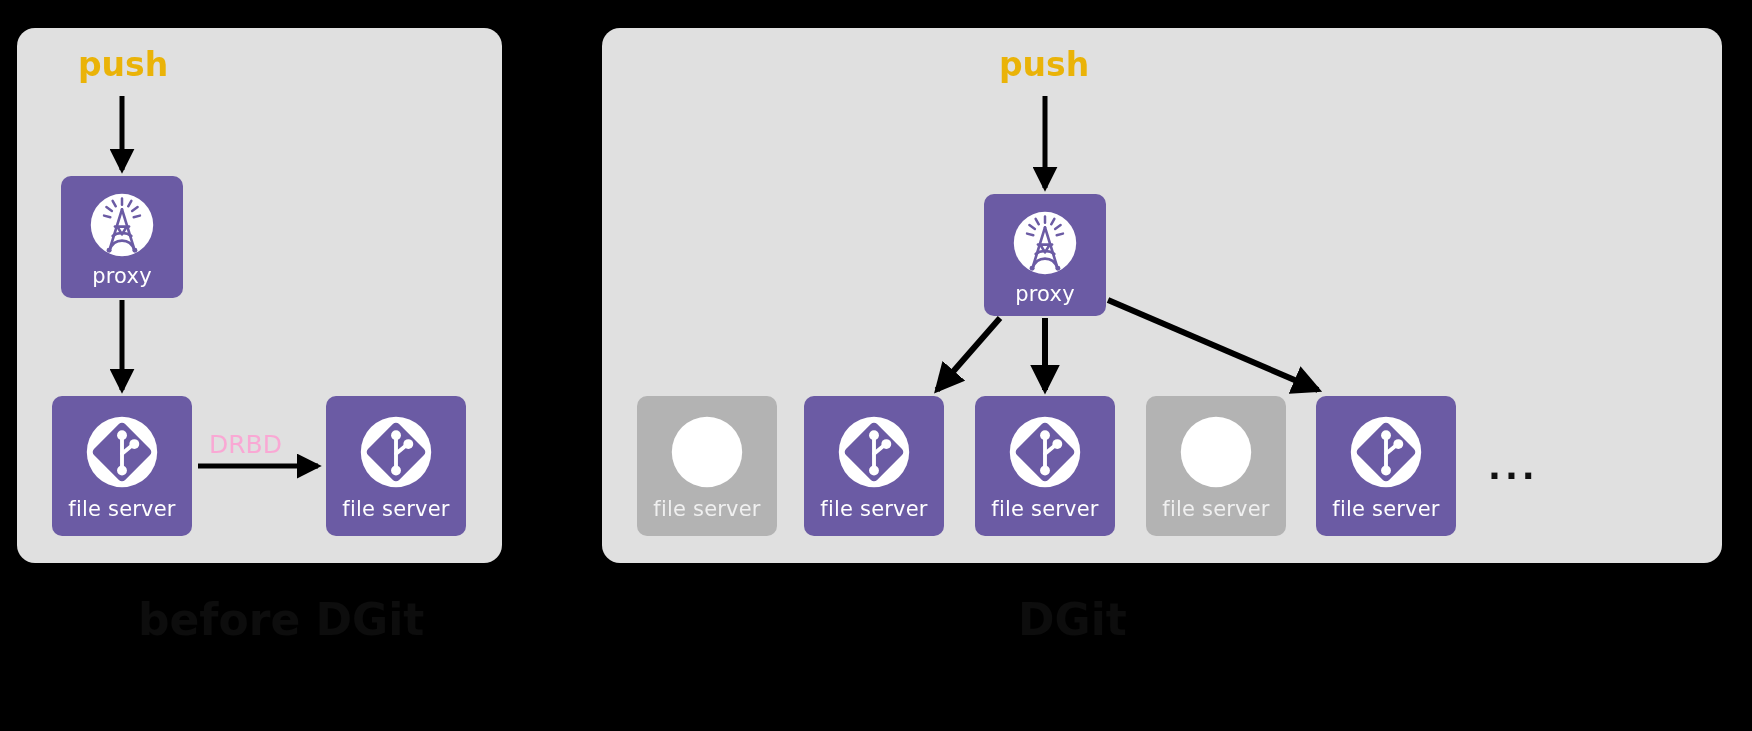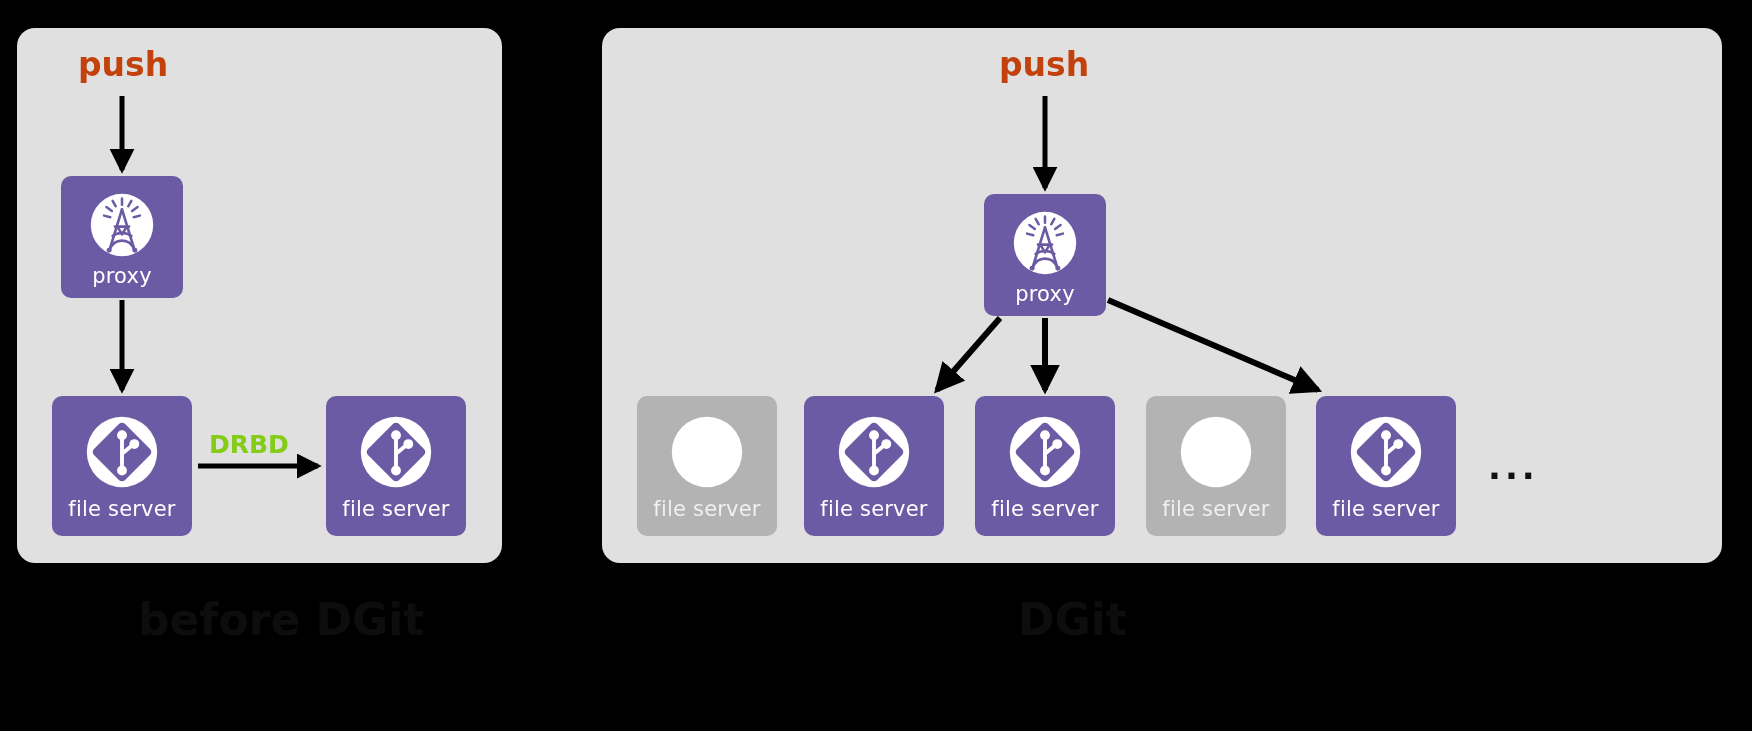--- a/index.html
+++ b/index.html
@@ -15,23 +15,23 @@
         align-items:center;justify-content:flex-start;box-sizing:border-box;}
   .node.purple{background:#6b5ba4;}
   .node.gray{background:#b3b3b3;}
   .node-label{color:#ffffff;font-size:21px;line-height:1;letter-spacing:.2px;
               white-space:nowrap;}
 
   .icon-wrap{display:flex;align-items:center;justify-content:center;}
   .icon-wrap svg{display:block;}
 
   
-  .push-label{position:absolute;color:#c2410c;font-weight:bold;font-size:33px;
+  .push-label{position:absolute;color:#eab308;font-weight:bold;font-size:33px;
               line-height:1;white-space:nowrap;}
-  .drbd-label{position:absolute;color:#84cc16;font-weight:bold;font-size:25px;
+  .drbd-label{position:absolute;color:#f9a8d4;font-weight:normal;font-size:25px;
               line-height:1;white-space:nowrap;}
   .caption{position:absolute;color:#0d0d0d;font-weight:bold;font-size:44px;
            line-height:1;white-space:nowrap;}
   .ellipsis{position:absolute;color:#111;font-size:34px;font-weight:bold;
             line-height:1;letter-spacing:4px;}
 
   
   #arrow-layer{position:absolute;left:0;top:0;width:1752px;height:731px;
                pointer-events:none;}
 </style>

